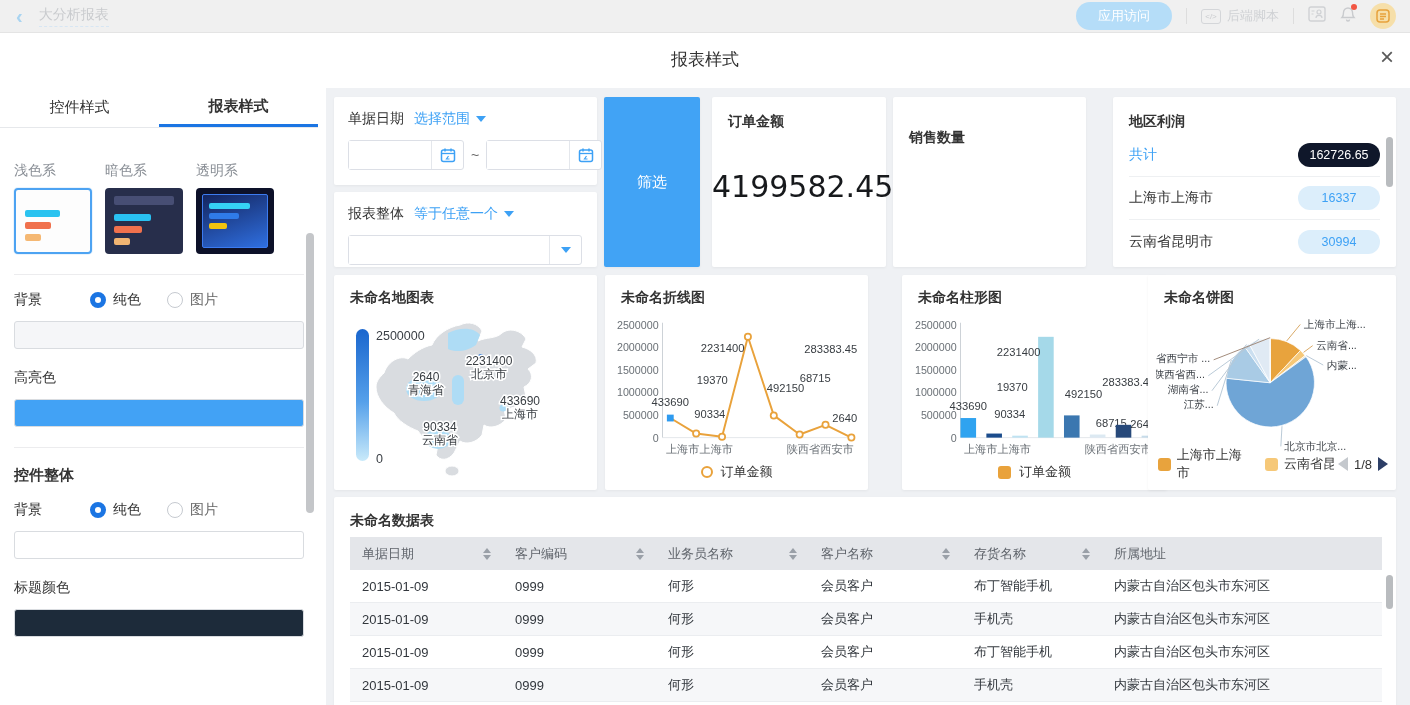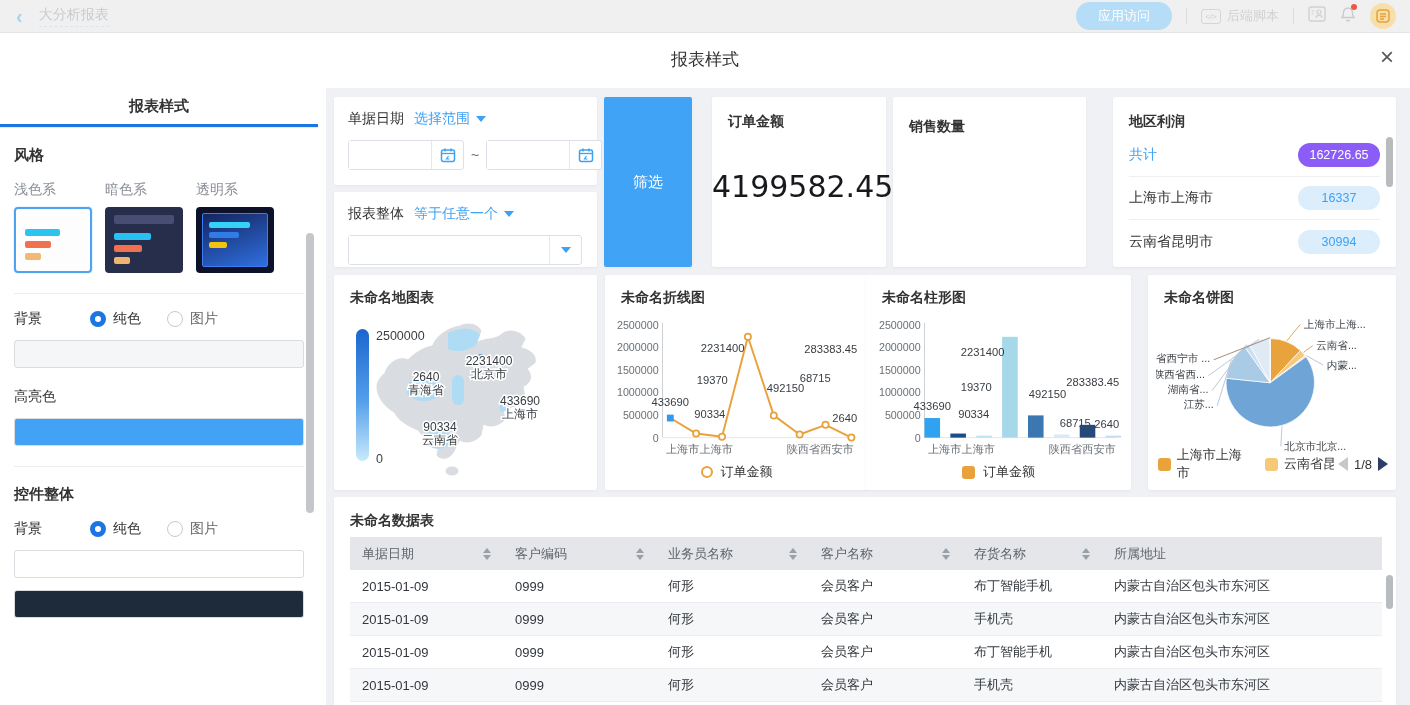--- a/index.html
+++ b/index.html
@@ -90,21 +90,21 @@
     color:#fff; font-size:15px; border-radius:2px; cursor:pointer; }
 
   
   .kpi-num { position:absolute; left:0; width:100%; text-align:center; color:#17191c;
     font-family:"DejaVu Sans",sans-serif; font-weight:400; }
   .rp-row { display:flex; align-items:center; justify-content:space-between; height:43px;
     border-bottom:1px solid #eef0f2; font-size:14px; color:#333; }
   .rp-row:last-child { border-bottom:none; }
   .rp-pill { min-width:82px; text-align:center; padding:5px 10px; border-radius:14px; font-size:12.5px; }
   .rp-total-lbl { color:#3da1f5; }
-  .rp-pill.total { background:#8b5cf6; color:#fff; }
+  .rp-pill.total { background:#0f172a; color:#fff; }
   .rp-pill.norm { background:#dceefb; color:#3da1f5; }
   .kpi-scroll { position:absolute; right:3px; top:40px; width:7px; height:50px;
     background:#b9bcbf; border-radius:4px; }
 
   
   .chart-host { position:absolute; left:8px; top:38px; right:8px; }
   .legend-row { position:absolute; left:0; bottom:9px; width:100%; display:flex;
     align-items:center; justify-content:center; gap:8px; font-size:13px; color:#333; }
   .lg-ring { width:12px; height:12px; border:2px solid #e9a23b; border-radius:50%; }
   .lg-sq { width:13px; height:13px; border-radius:3px; background:#e9a23b; }
@@ -173,24 +173,24 @@
       </span>
     </div>
   </div>
 
   <div class="modal">
     <div class="modal-title">报表样式</div>
     <div class="modal-close">×</div>
 
     <div class="lpanel">
       <div class="tabs">
+        <div class="tab">控件样式</div>
         <div class="tab active">报表样式</div>
       </div>
       <div class="lbody">
-        <div class="sec-title">风格</div>
         <div class="style-labels">
           <span>浅色系</span>
           <span>暗色系</span>
           <span>透明系</span>
         </div>
         <div class="thumb-row">
           <div class="thumb thumb-light">
             <span class="b" style="width:62%;background:#2bc3f0;margin-top:12px"></span>
             <span class="b" style="width:46%;background:#f0714d"></span>
             <span class="b" style="width:28%;background:#f5b873"></span>
@@ -233,20 +233,21 @@
           <span class="radio sel">
             <span class="rdot"></span>
             <span class="rlabel">纯色</span>
           </span>
           <span class="radio">
             <span class="rdot"></span>
             <span class="rlabel">图片</span>
           </span>
         </div>
         <div class="swatch" style="background: rgb(255, 255, 255);"></div>
+        <div class="sub-lbl">标题颜色</div>
         <div class="swatch" style="background: rgb(29, 43, 58);"></div>
       </div>
       <div class="lscroll"></div>
     </div>
 
     <div class="preview">
 
       <div class="card fcard" style="left:8px;top:9px;width:263px;height:88px">
         <div class="frow">
           <span>单据日期</span>
@@ -291,31 +292,31 @@
           </span>
         </div>
         <div class="sel-box">
           <input class="inp" value="" style="">
           <span class="inp-ic">
               <span class="caret" style="margin-left:0"></span>
             </span>
         </div>
       </div>
 
-      <div class="card filter-btn" style="left:278px;top:9px;width:88px;height:170px">
+      <div class="card filter-btn" style="left:278px;top:9px;width:96px;height:170px">
         <span>筛选</span>
       </div>
 
       <div class="card" style="left:386px;top:9px;width:174px;height:170px">
         <div class="ctitle" style="position:absolute;left:16px;top:16px">订单金额</div>
         <div class="kpi-num" style="top:72px;font-size:30px">4199582.45</div>
       </div>
 
       <div class="card" style="left:567px;top:9px;width:193px;height:170px">
-        <div class="ctitle" style="position:absolute;left:16px;top:21px">销售数量</div>
+        <div class="ctitle" style="position:absolute;left:16px;top:32px">销售数量</div>
       </div>
 
       <div class="card" style="left:787px;top:9px;width:283px;height:170px;padding:16px 16px 0 16px">
         <div class="ctitle">地区利润</div>
         <div id="region-rows" style="margin-top:3px">
             <div class="rp-row">
               <span class="rp-total-lbl">共计</span>
               <span class="rp-pill total">162726.65</span>
             </div>
             <div class="rp-row">
@@ -392,21 +393,21 @@
               <text x="250" y="111.877504" font-size="11.5" fill="#383d42" text-anchor="end">2640</text>
               <text x="88" y="144" font-size="11.5" fill="#6a7076" text-anchor="middle">上海市上海市</text>
               <text x="212" y="144" font-size="11.5" fill="#6a7076" text-anchor="middle">陕西省西安市</text>
             </svg></div>
         <div class="legend-row">
           <span class="lg-ring"></span>
           <span>订单金额</span>
         </div>
       </div>
 
-      <div class="card" style="left:540px;top:187px;width:265px;height:215px">
+      <div class="card" style="left:576px;top:187px;width:265px;height:215px">
         <div class="ctitle" style="position:absolute;left:16px;top:14px">未命名柱形图</div>
         <div class="chart-host" id="bar-host" style="height:148px"><svg viewBox="0 0 252 152" width="100%" height="100%">
               <text x="46" y="132" font-size="11" fill="#6a7076" text-anchor="end">0</text>
               <text x="46" y="108.8" font-size="11" fill="#6a7076" text-anchor="end">500000</text>
               <text x="46" y="85.6" font-size="11" fill="#6a7076" text-anchor="end">1000000</text>
               <text x="46" y="62.400000000000006" font-size="11" fill="#6a7076" text-anchor="end">1500000</text>
               <text x="46" y="39.19999999999999" font-size="11" fill="#6a7076" text-anchor="end">2000000</text>
               <text x="46" y="16" font-size="11" fill="#6a7076" text-anchor="end">2500000</text>
               <line x1="50" y1="10" x2="50" y2="128" stroke="#ccd1d6"></line>
               <line x1="50" y1="128" x2="246" y2="128" stroke="#e3e6ea"></line>

